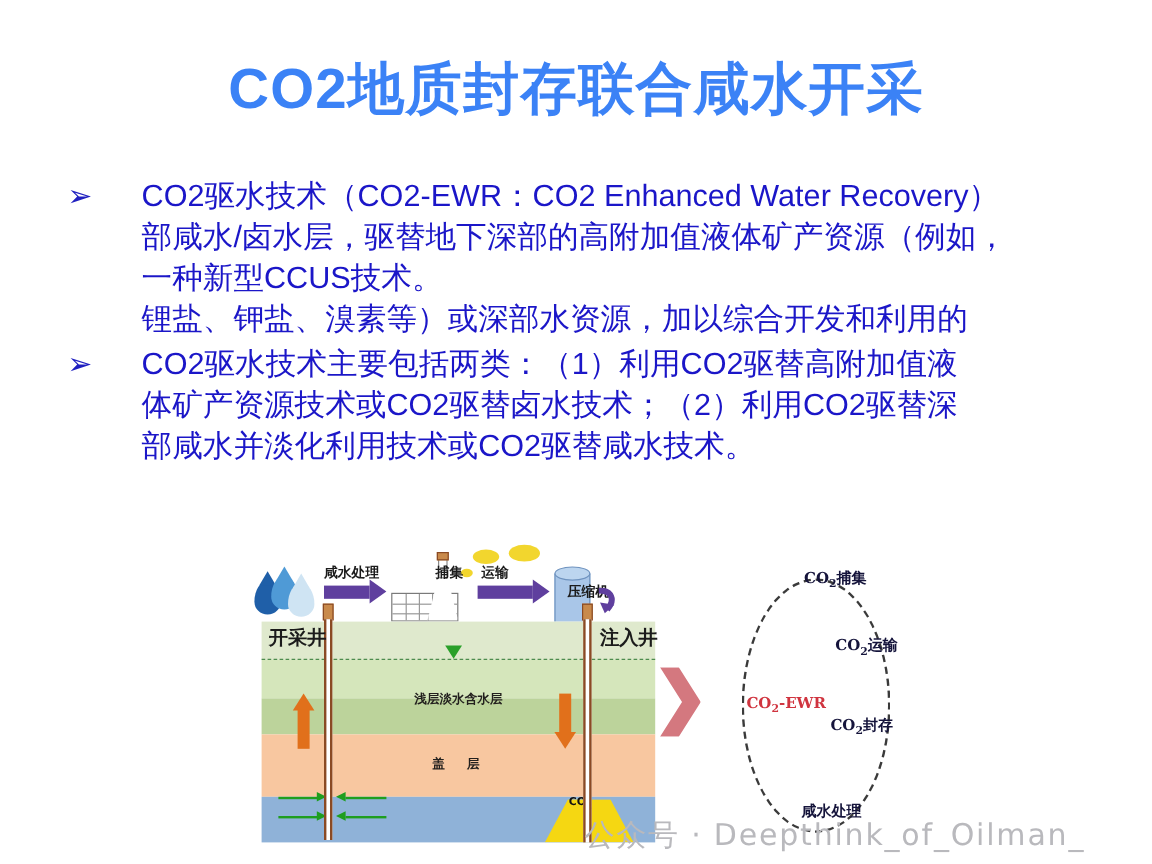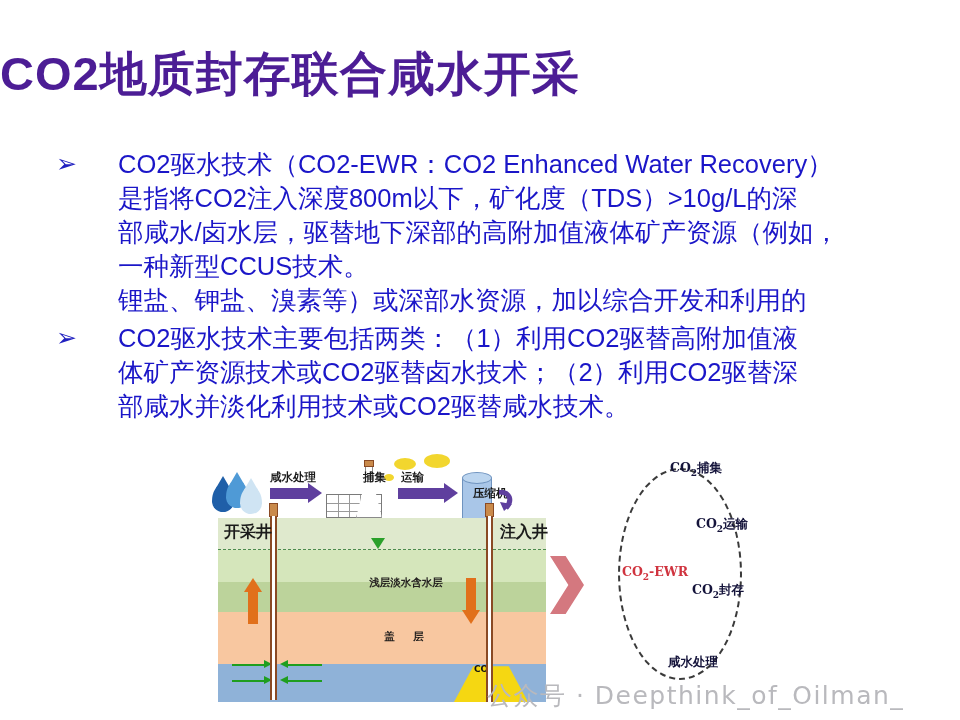--- a/index.html
+++ b/index.html
@@ -22,23 +22,24 @@
     height: 720px;
     background: #ffffff;
   }
 
   
   .title {
     position: absolute;
     top: 48px;
     left: 0;
     width: 960px;
+    text-align: center;
     font-size: 47px;
     font-weight: bold;
-    color: #4c1d95;
+    color: #3b82f6;
     letter-spacing: 1px;
     line-height: 1.1;
     white-space: nowrap;
   }
 
   
   .body-block {
     position: absolute;
     top: 147px;
     left: 56px;
@@ -119,21 +120,20 @@
   }
 
   .layer-label {
     position: absolute;
     width: 100%;
     text-align: center;
     font-size: 10.5px;
     font-weight: bold;
     color: #23201e;
     font-family: "DejaVu Sans", sans-serif;
-    padding-left: 24px;
   }
   .lbl-shallow { top: 58px; }
   .lbl-cap     { top: 112px; letter-spacing: 4px; text-align: center; }
   .lbl-deep    { top: 160px; }
 
   
   .well {
     position: absolute;
     width: 7px;
     background: #ffffff;
@@ -334,21 +334,21 @@
     position: absolute;
     left: 352px;
     top: 104px;
     width: 34px;
     height: 58px;
     background: #d4787f;
     clip-path: polygon(0% 0%, 46% 0%, 100% 50%, 46% 100%, 0% 100%, 54% 50%);
   }
 
   
-  .cycle { position: absolute; left: 400px; top: 8px; width: 260px; height: 230px; }
+  .cycle { position: absolute; left: 400px; top: 22px; width: 260px; height: 230px; }
   .cycle-ellipse {
     position: absolute;
     left: 20px; top: 8px;
     width: 120px; height: 208px;
     border: 2px dashed #3a3a3a;
     border-radius: 50%;
   }
   .cycle-label {
     position: absolute;
     font-size: 12.5px;
@@ -382,21 +382,20 @@
 <div class="slide">
 
   <div class="title">CO2地质封存联合咸水开采</div>
 
   <div class="body-block">
 
     <div class="bullet-row">
       <div class="bullet-marker">➢</div>
       <div class="bullet-text">
         <span class="ln">CO2驱水技术（CO2-EWR：CO2 Enhanced Water Recovery）</span>
-        <span class="ln">是指将CO2注入深度800m以下，矿化度（TDS）&gt;10g/L的深</span>
         <span class="ln">部咸水/卤水层，驱替地下深部的高附加值液体矿产资源（例如，</span>
         <span class="ln">一种新型CCUS技术。</span>
         <span class="ln">锂盐、钾盐、溴素等）或深部水资源，加以综合开发和利用的</span>
       </div>
     </div>
 
     <div class="bullet-row">
       <div class="bullet-marker">➢</div>
       <div class="bullet-text">
         <span class="ln">CO2驱水技术主要包括两类：（1）利用CO2驱替高附加值液</span>

